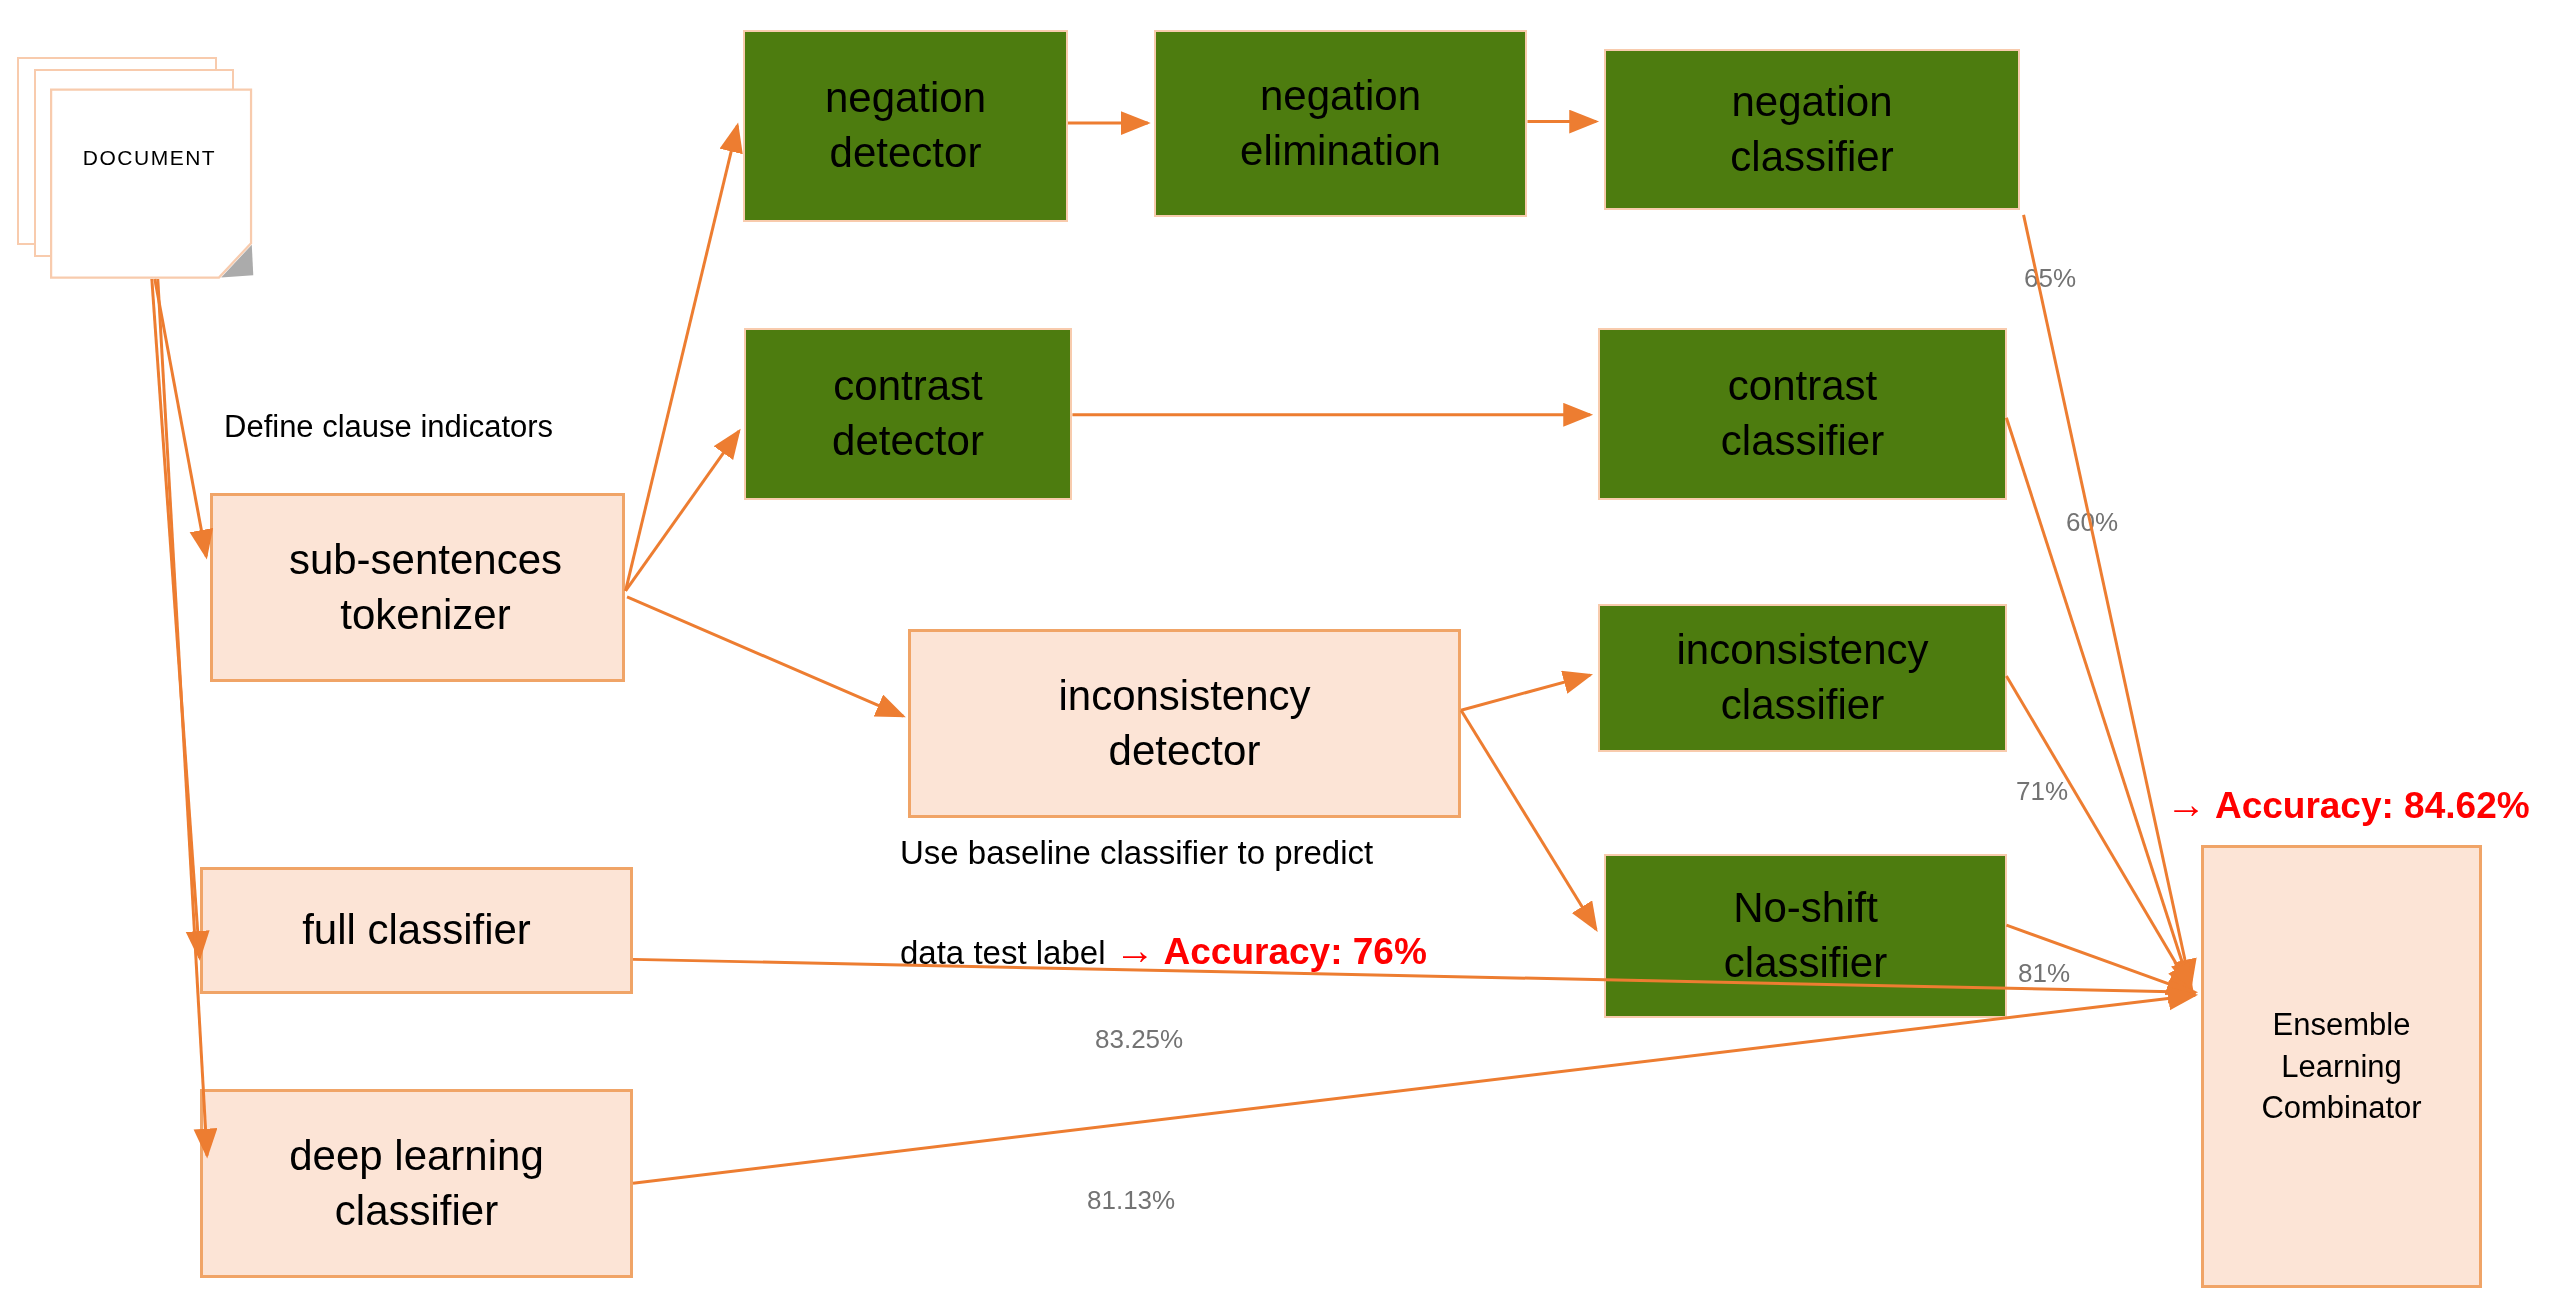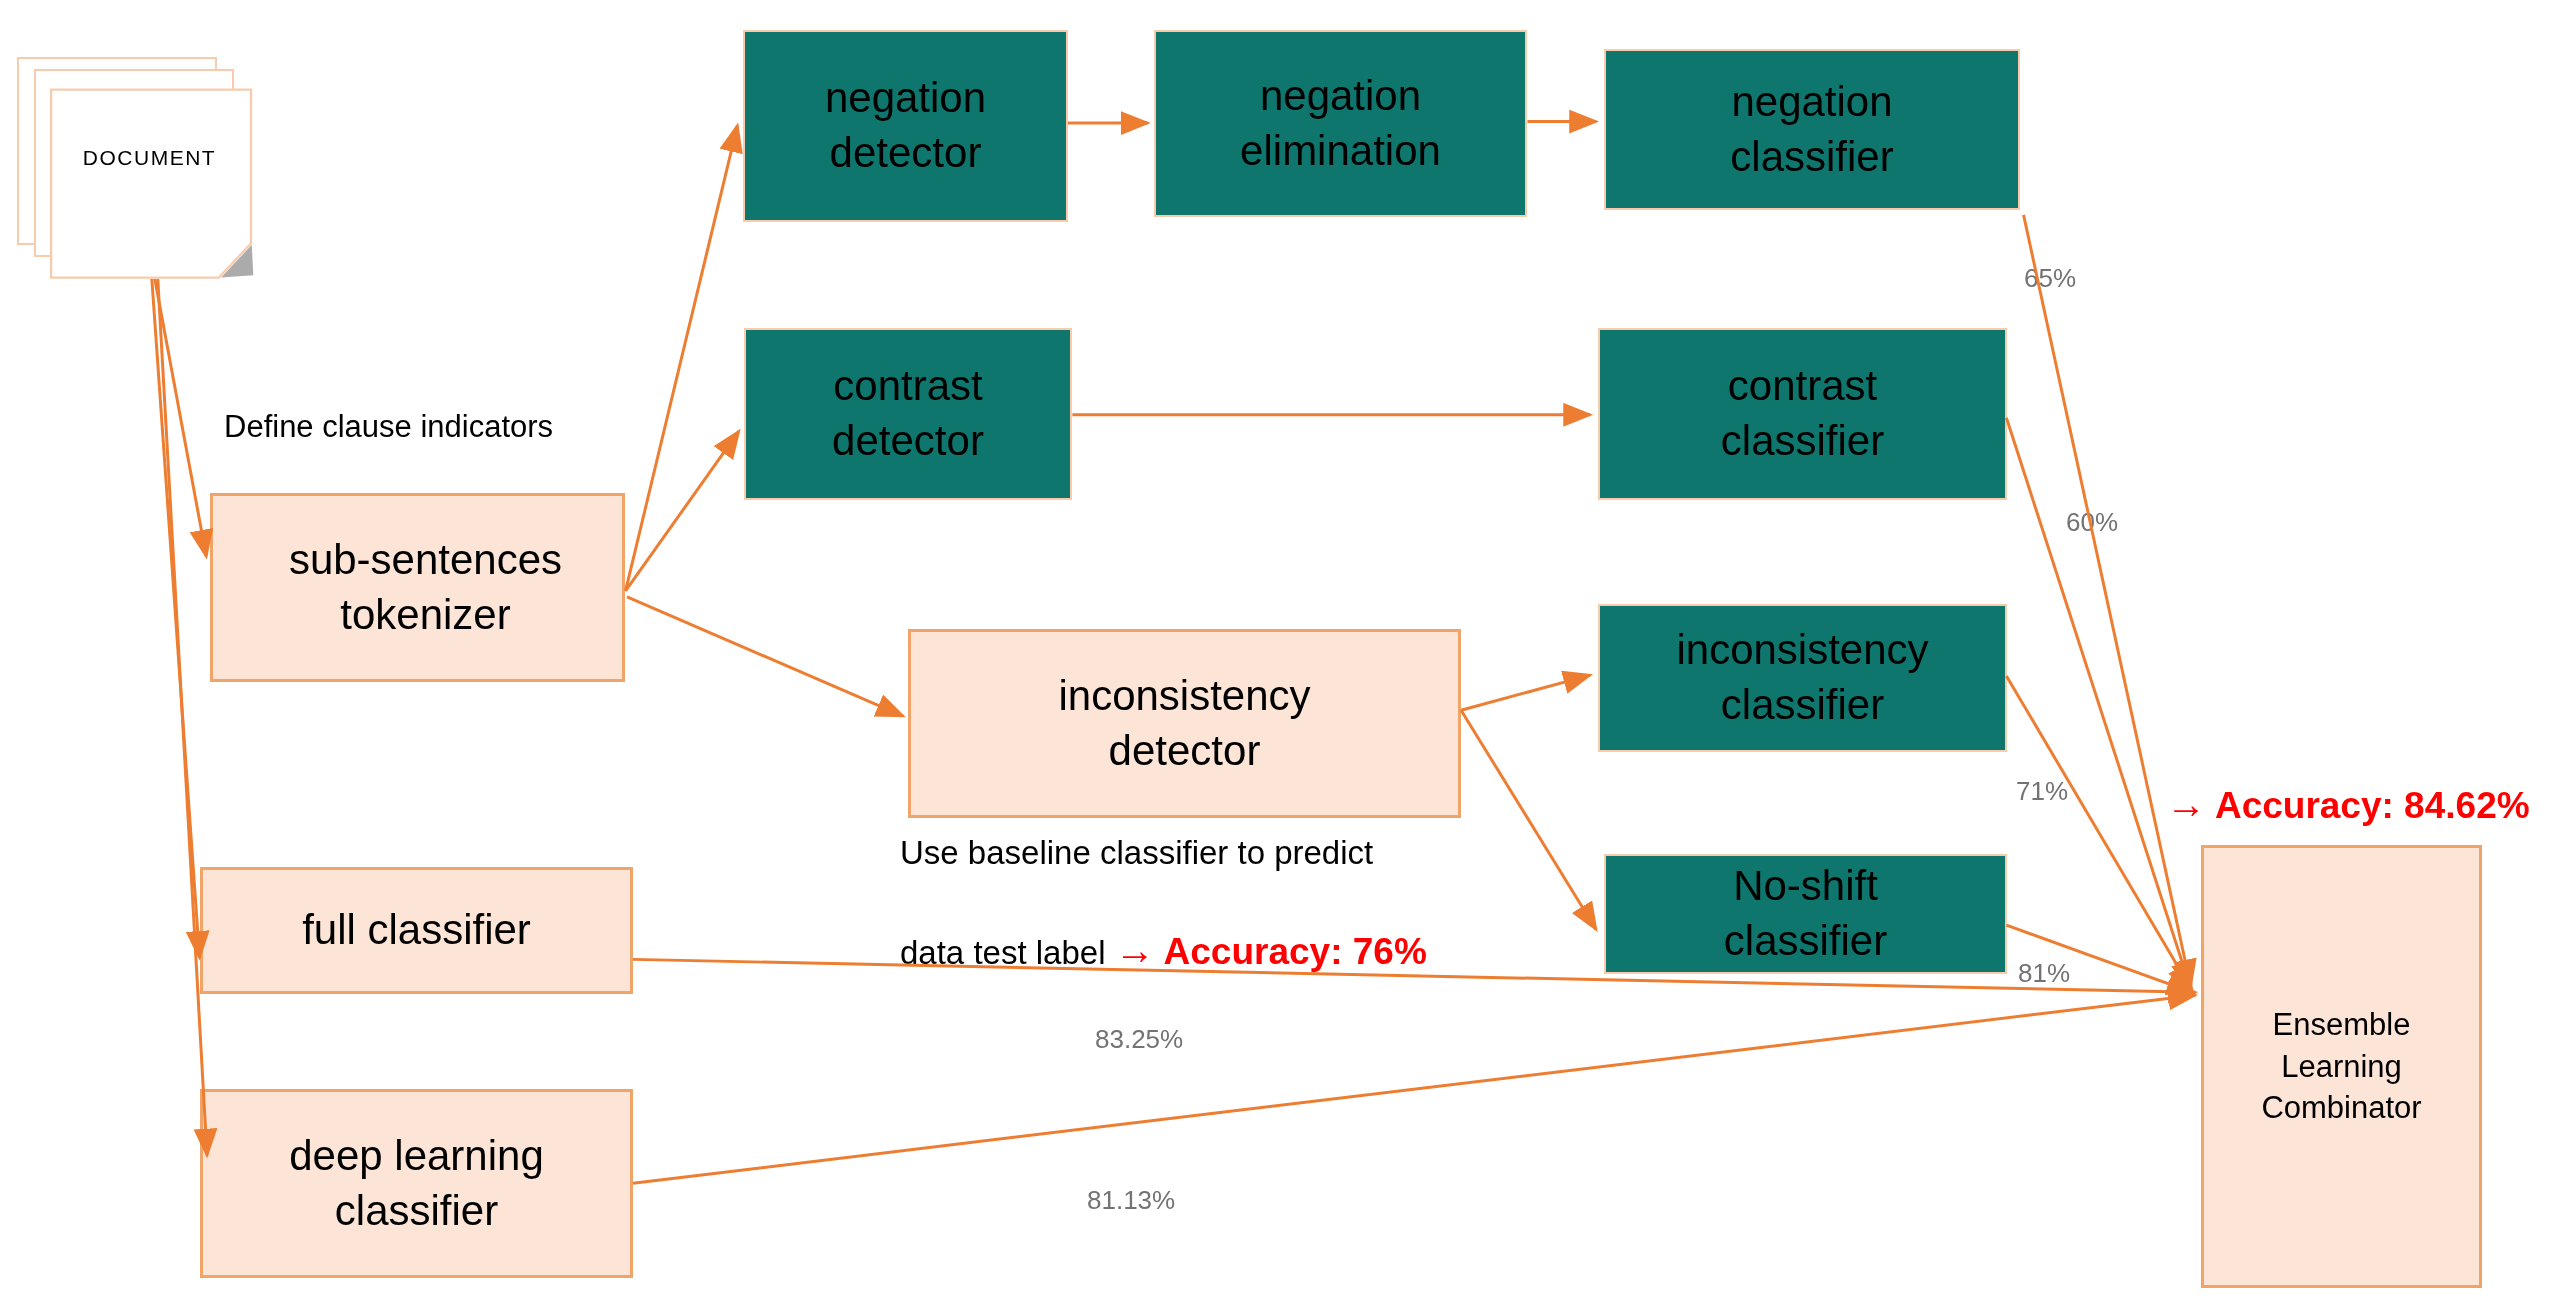--- a/index.html
+++ b/index.html
@@ -14,32 +14,32 @@
   .box{
     position:absolute;
     display:flex;align-items:center;justify-content:center;
     text-align:center;
     font-size:42px;line-height:1.3;color:#000;
     white-space:pre-line;
     box-sizing:border-box;
     z-index:3;
   }
   .box.filled{background:#FCE4D6;border:3px solid #F0A467;}
-  .box.outline{background:#0f766e;border:2.2px solid #F8CBAD;}
+  .box.outline{background:#4d7c0f;border:2.2px solid #F8CBAD;}
 
   
   #n-tokenizer              {left:210px;  top:493px;  width:415px; height:189px;padding-left:16px;}
   #n-negation-detector      {left:743px;  top:30px;   width:325px; height:192px;}
   #n-negation-elimination   {left:1154px; top:30px;   width:373px; height:187px;}
   #n-negation-classifier    {left:1604px; top:49px;   width:416px; height:161px;}
   #n-contrast-detector      {left:744px;  top:328px;  width:328px; height:172px;}
   #n-contrast-classifier    {left:1598px; top:328px;  width:409px; height:172px;}
   #n-inconsistency-detector {left:908px; top:629px;  width:553px; height:189px;}
   #n-inconsistency-classifier{left:1598px;top:604px;  width:409px; height:148px;}
-  #n-noshift-classifier     {left:1604px; top:854px; width:403px; height:120px;}
+  #n-noshift-classifier     {left:1604px; top:854px; width:403px; height:164px;}
   #n-full-classifier        {left:200px;  top:867px; width:433px; height:127px;}
   #n-deep-classifier        {left:200px;  top:1089px; width:433px; height:189px;}
   #n-ensemble               {left:2201px; top:845px; width:281px; height:443px; font-size:31px;line-height:1.35;}
 
   
   .doc-page{
     position:absolute;background:#ffffff;border:2.2px solid #F8CBAD;
     box-sizing:border-box;z-index:1;
   }
   #doc-page-back {left:17px;top:57px; width:200px;height:188px;}

